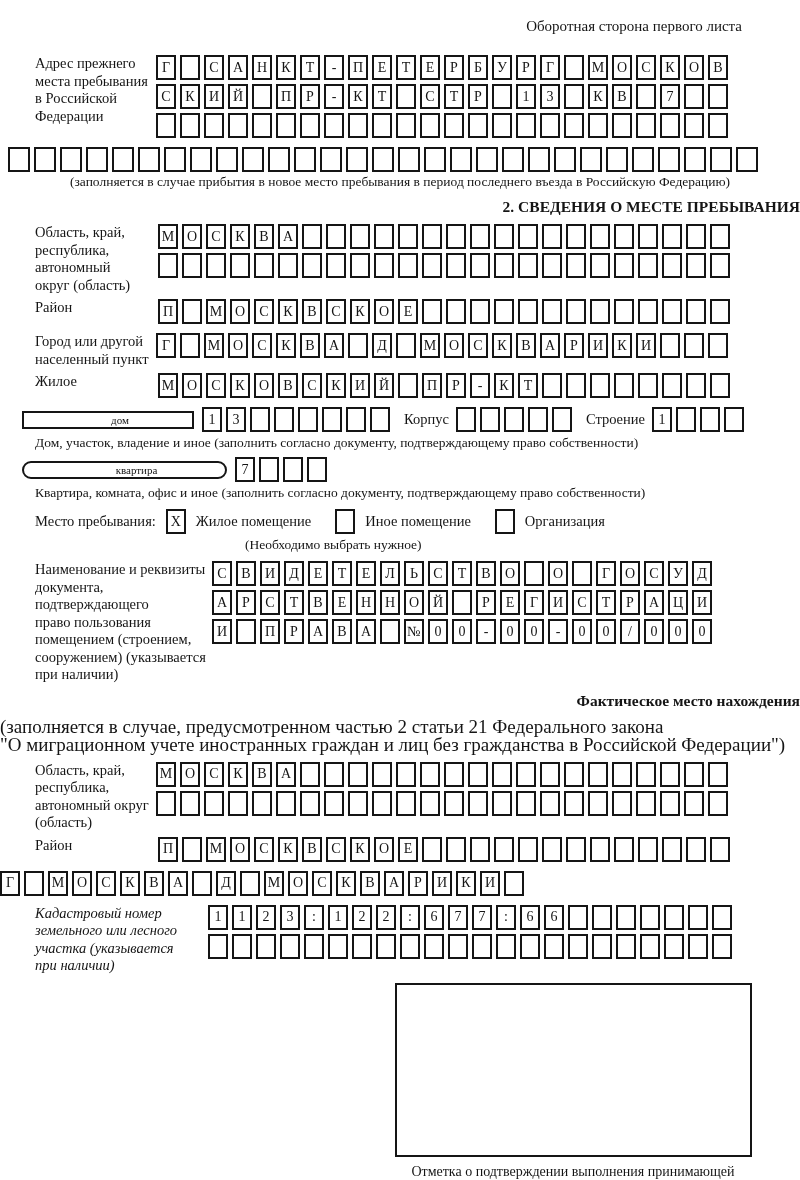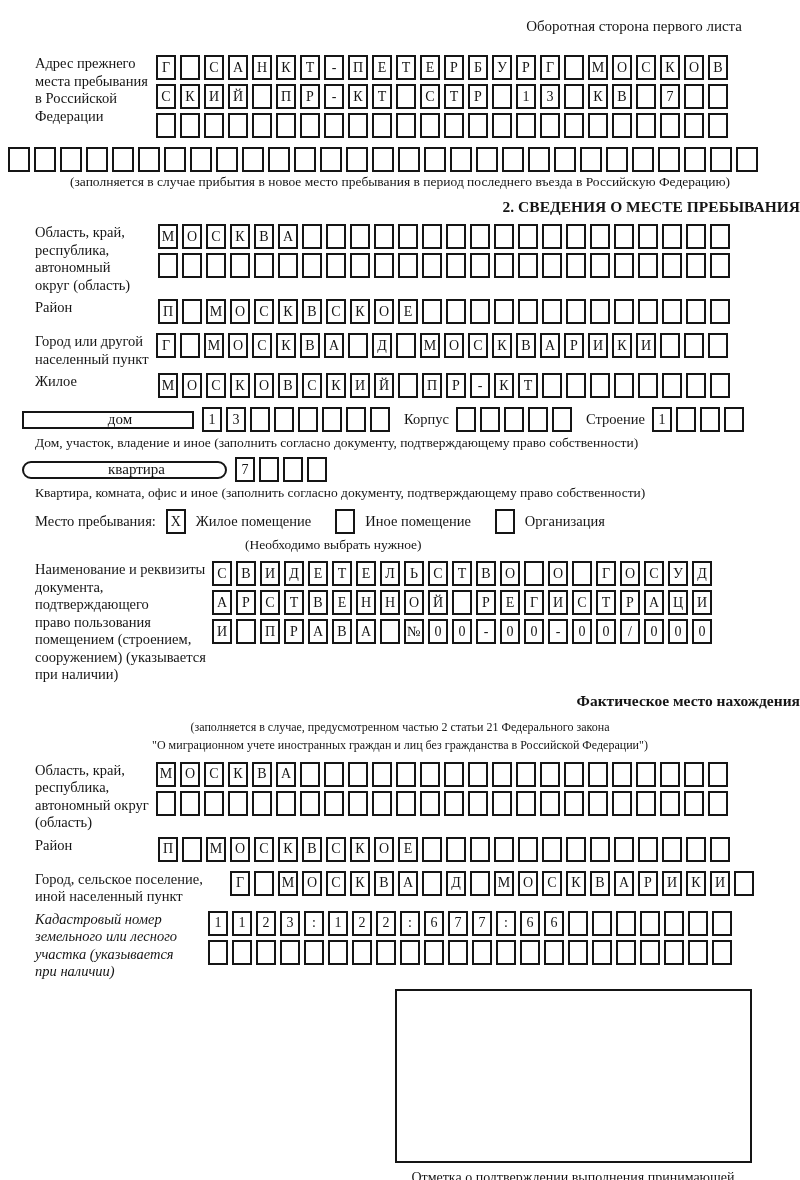--- a/index.html
+++ b/index.html
@@ -24,31 +24,31 @@
     width:20px;height:25px;border:2px solid #151515;margin-right:4px;
     display:flex;align-items:center;justify-content:center;
     font-size:14px;
   }
   .full-row{margin:0 0 2px 8px;}
   .full-row .box{width:22px;}
   .center-note{text-align:center;font-size:13.5px;margin:2px 0 6px;}
   .sec-title{text-align:right;font-weight:bold;font-size:15.5px;margin:8px 0 8px;}
   .house-row{display:flex;align-items:center;margin:3px 0 3px 22px;font-size:14.5px;}
   .named-rect{border:2px solid #151515;height:18px;box-sizing:border-box;
-    display:flex;align-items:center;justify-content:center;flex:none;font-size:15px;padding-left:24px;}
+    display:flex;align-items:center;justify-content:center;flex:none;font-size:11px;padding-left:24px;}
   .house-rect{width:172px;margin-right:8px;}
   .apt-rect{width:205px;margin-right:8px;border-radius:13px;}
   .inline-label{margin:0 7px 0 10px;flex:none;}
   .house-row .boxrow{margin-bottom:0;}
   .small-caption{font-size:13.5px;margin:2px 0 6px 35px;}
   .stay-row{display:flex;align-items:center;margin:8px 0 3px 35px;font-size:14.5px;}
   .stay-row .box{margin:0 10px;}
   .stay-opt{margin-right:14px;}
   .hint{font-size:13.5px;margin:0 0 8px 245px;}
-  .fact-note{text-align:center;font-size:12px;line-height:18px;margin:0 0 8px;}
+  .fact-note{font-size:19px;line-height:18px;margin:0 0 8px;}
   .stamp-box{width:357px;height:174px;border:2px solid #151515;box-sizing:border-box;margin:8px 0 6px 395px;}
   .stamp-caption{width:400px;margin-left:373px;text-align:center;font-size:14px;line-height:18.5px;}
   .doc-field{margin-top:4px;}
 </style>
 </head>
 <body>
 
 <div class="header-note">Оборотная сторона первого листа</div>
 
 <div class="field" style="margin-top:20px;">
@@ -571,24 +571,20 @@
         <span class="box"></span>
         <span class="box"></span>
         <span class="box"></span>
         <span class="box"></span>
         <span class="box"></span>
       </div>
   </div>
 </div>
 
 <div class="field">
-  <div class="label lab-230">
-      <div>Город, сельское поселение,</div>
-      <div>иной населенный пункт</div>
-    </div>
   <div class="grid">
     <div class="boxrow">
         <span class="box">Г</span>
         <span class="box"></span>
         <span class="box">М</span>
         <span class="box">О</span>
         <span class="box">С</span>
         <span class="box">К</span>
         <span class="box">В</span>
         <span class="box">А</span>

